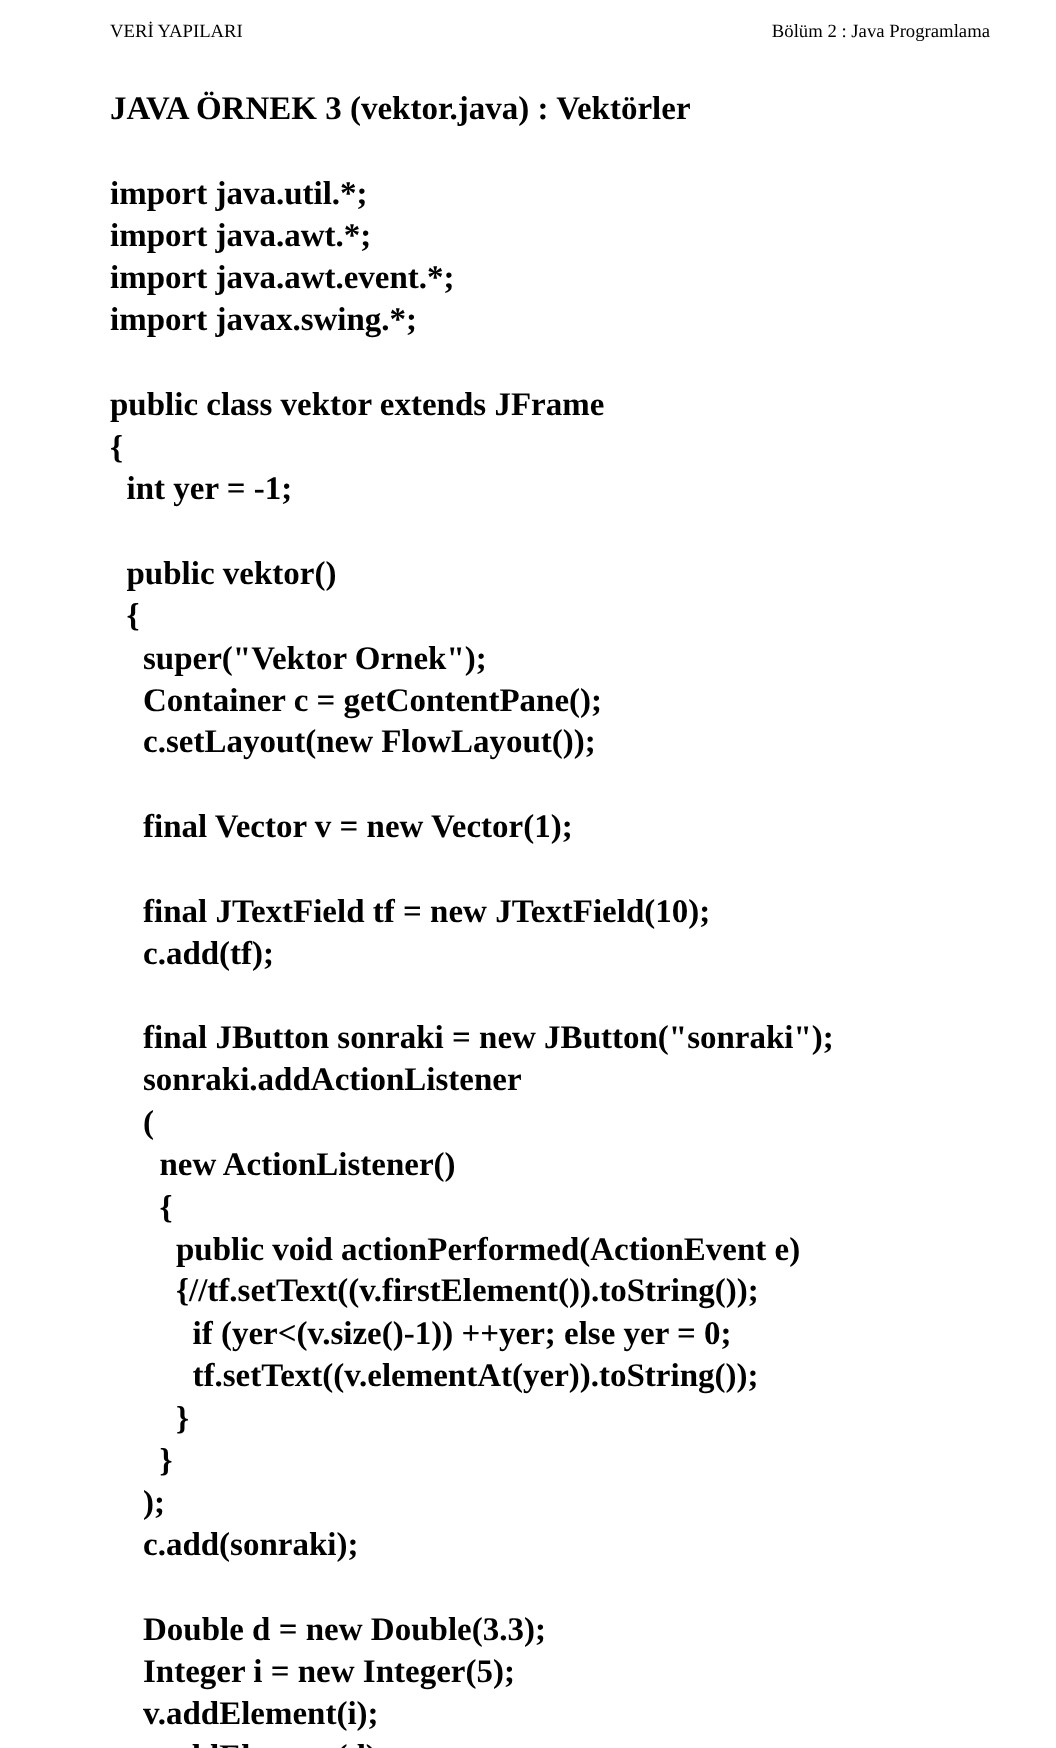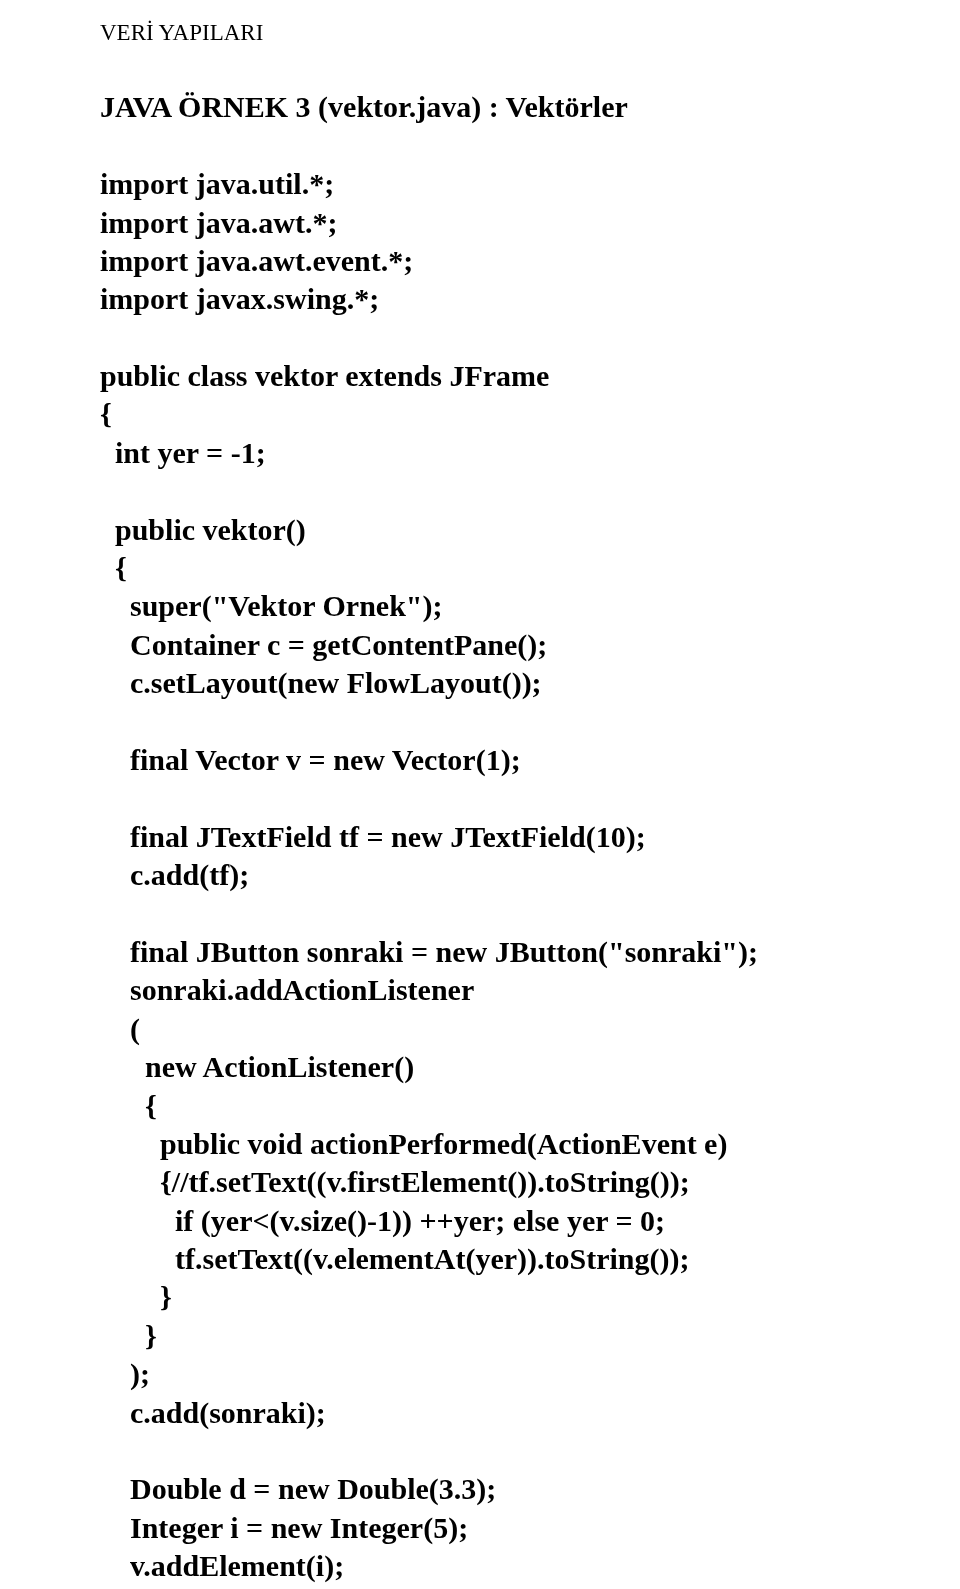--- a/index.html
+++ b/index.html
@@ -13,21 +13,21 @@
     color: #000000;
     font-size: 23px;
     line-height: 1.32;
     padding: 18px 60px 40px 100px;
     box-sizing: border-box;
   }
   .header-row {
     display: flex;
     justify-content: space-between;
     margin-bottom: 40px;
-    font-size: 23px;
+    font-size: 17px;
   }
   .mono {
     font-family: Liberation Serif, serif;
     font-weight: bold;
     white-space: pre;
     font-size: 30px;
     line-height: 1.28;
   }
   .code-block {
     margin-top: 8px;
@@ -38,20 +38,21 @@
     align-items: flex-end;
     margin-top: 10px;
     font-size: 29px;
   }
 </style>
 </head>
 <body>
 
 <div class="header-row">
   <span>VERİ YAPILARI</span>
+  <span>Bölüm 2 : Java Programlama</span>
 </div>
 
 <div class="mono code-block">JAVA ÖRNEK 3 (vektor.java) : Vektörler
 
 import java.util.*;
 import java.awt.*;
 import java.awt.event.*;
 import javax.swing.*;
 
 public class vektor extends JFrame

